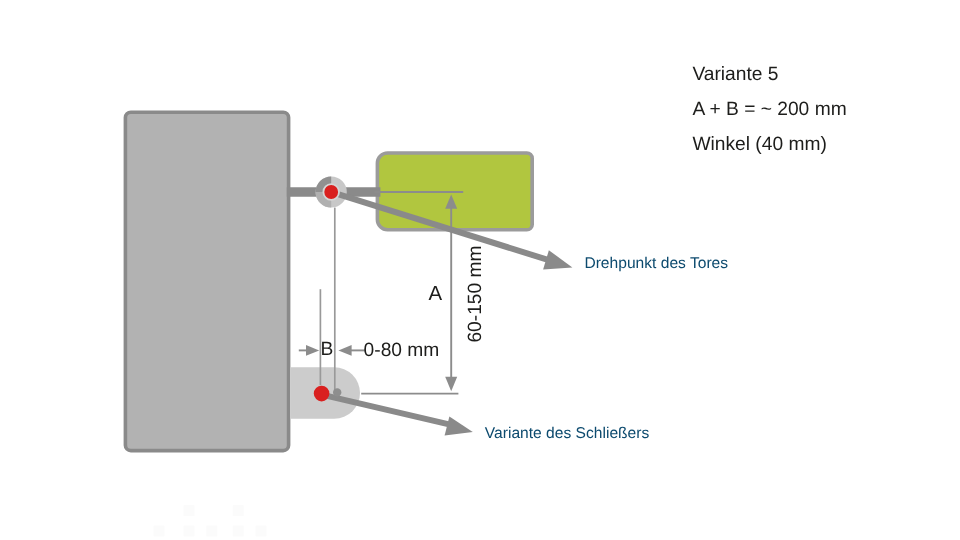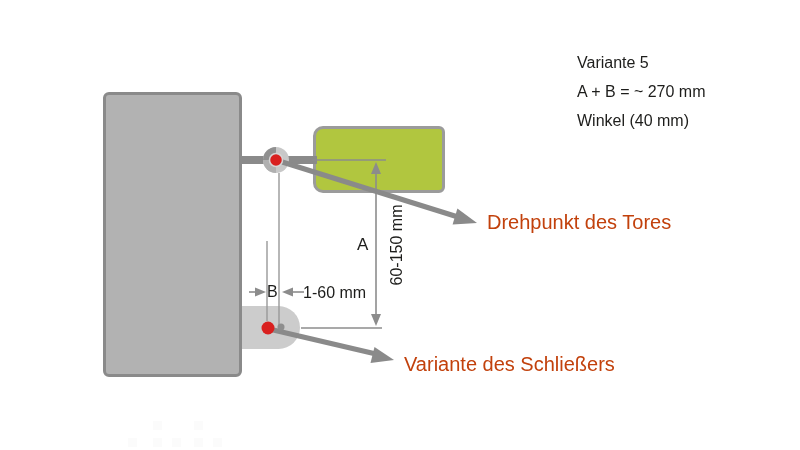--- a/index.html
+++ b/index.html
@@ -49,22 +49,22 @@
   }
   #dim-a-letter { left: 337px; top: 235px; font-size: 17px; }
   #dim-a-value {
     left: 377px; top: 245px;
     transform: translate(-50%, -50%) rotate(-90deg);
     transform-origin: center center;
   }
   #dim-b-letter { left: 247px; top: 283px; }
   #dim-b-value { left: 283px; top: 284px; }
   .callout {
-    color: #c2410c;
-    font-size: 20px;
+    color: #0c4a6e;
+    font-size: 13px;
     white-space: nowrap;
   }
   #gate-pivot-label { left: 467px; top: 211px; }
   #closer-pivot-label { left: 384px; top: 353px; }
 
   
   .wm { position: absolute; width: 9px; height: 9px; background: #fbfbfb; }
 </style>
 </head>
 <body>
@@ -110,28 +110,28 @@
       <polygon points="374,360 350.5,363 354.5,347" fill="#8a8a8a"></polygon>
     </g>
 
     <circle cx="256" cy="160" r="6.5" fill="#d9201f" stroke="#d5d5d5" stroke-width="1.5"></circle>
     <circle cx="261" cy="327" r="3.5" fill="#8e8e8e"></circle>
     <circle cx="248" cy="328" r="6.5" fill="#d9201f"></circle>
   </svg>
 
   <div id="info-block" class="abs tech-text">
     <div>Variante 5</div>
-    <div>A + B = ~ 270 mm</div>
+    <div>A + B = ~ 200 mm</div>
     <div>Winkel (40 mm)</div>
   </div>
 
   <div id="dim-a-letter" class="abs dim-text">A</div>
   <div id="dim-a-value" class="abs dim-text">60-150 mm</div>
   <div id="dim-b-letter" class="abs dim-text">B</div>
-  <div id="dim-b-value" class="abs dim-text">1-60 mm</div>
+  <div id="dim-b-value" class="abs dim-text">0-80 mm</div>
 
   <div id="gate-pivot-label" class="abs callout">Drehpunkt des Tores</div>
   <div id="closer-pivot-label" class="abs callout">Variante des Schließers</div>
 
   <div>
     <div class="wm" style="left:133px; top:421px;"></div>
     <div class="wm" style="left:174px; top:421px;"></div>
     <div class="wm" style="left:108px; top:438px;"></div>
     <div class="wm" style="left:133px; top:438px;"></div>
     <div class="wm" style="left:152px; top:438px;"></div>

